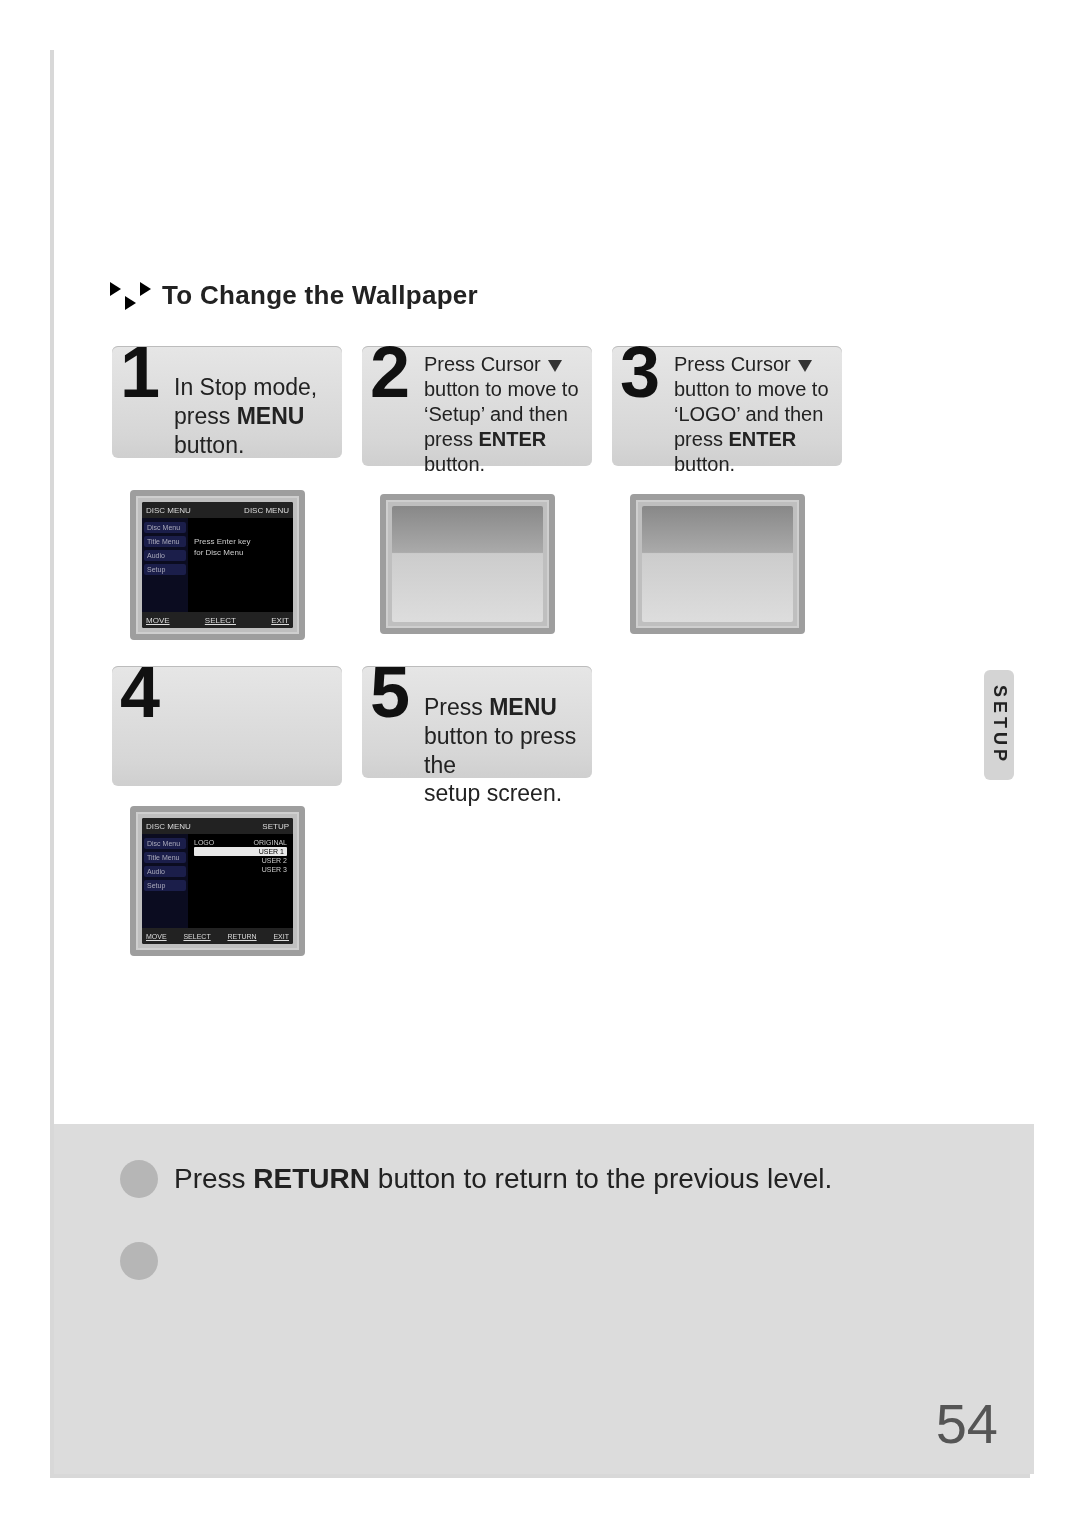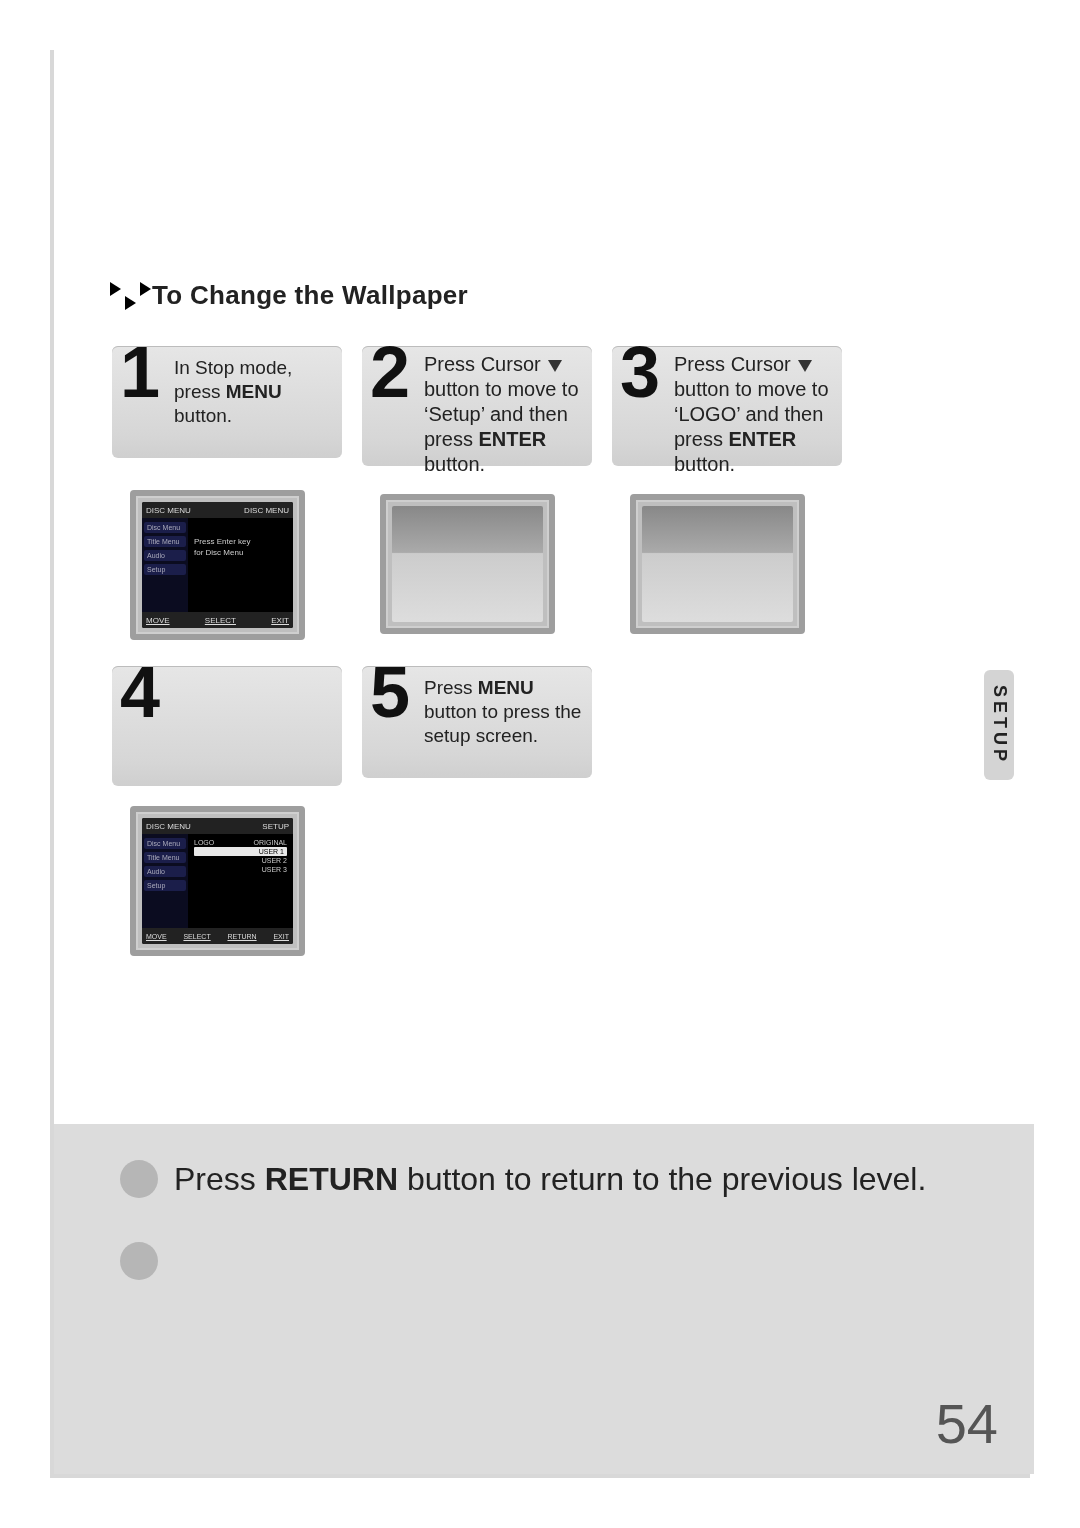--- a/index.html
+++ b/index.html
@@ -9,21 +9,21 @@
     left: 50px; top: 50px;
     width: 980px; height: 1428px;
     background: #fff;
     border: 4px solid #d8d8d8;
     border-top: none;
     border-right: none;
   }
   .content { position: relative; width: 100%; height: 100%; }
 
   
-  .hdr { position: absolute; left: 54px; top: 230px; display: flex; align-items: center; }
+  .hdr { position: absolute; left: 54px; top: 230px; display: flex; align-items: center; gap: 10px; }
   .arrows {
     display: grid;
     grid-template-columns: repeat(3, 14px);
     grid-template-rows: repeat(2, 14px);
     gap: 0px 1px;
   }
   .arrows .cell { width: 14px; height: 14px; display:flex; align-items:center; justify-content:center;}
   .arrows .tri {
     width: 0; height: 0;
     border-top: 7px solid transparent;
@@ -40,22 +40,22 @@
     border-radius: 6px;
     box-shadow: 0 1px 0 #bcbcbc inset;
   }
   .stepbox.tall { height: 120px; }
   .stepnum {
     position: absolute; left: 8px; top: -10px;
     font-size: 72px; font-weight: bold; color: #111; line-height: 1;
     font-family: "Arial Black", Arial, sans-serif;
   }
   .steptext {
-    position: absolute; left: 62px; top: 10px; right: 6px;
-    font-size: 19px; line-height: 1.25; color: #222;
+    position: absolute; left: 62px; top: 27px; right: 6px;
+    font-size: 23px; line-height: 1.25; color: #222;
   }
   .b { font-weight: bold; }
 
   .tri-down {
     display: inline-block;
     width: 0; height: 0;
     border-left: 7px solid transparent;
     border-right: 7px solid transparent;
     border-top: 12px solid #333;
     vertical-align: -1px;
@@ -106,21 +106,21 @@
 
   
   .bottom {
     position: absolute; left: 0; right: -4px; bottom: 0;
     height: 350px;
     background: #dcdcdc;
     padding: 36px 50px 0 66px;
   }
   .dotline { display:flex; align-items:center; gap:16px; margin-bottom: 44px;}
   .dot { width:38px; height:38px; border-radius:50%; background:#b6b6b6; flex:0 0 auto; }
-  .dotline .txt { font-size: 32px; color:#222; }
+  .dotline .txt { font-size: 28px; color:#222; }
   .pgnum {
     position: absolute; right: 36px; bottom: 18px;
     font-size: 56px; color: #555;
   }
 </style>
 </head>
 <body>
 
 <div class="page">
   <div class="content">

